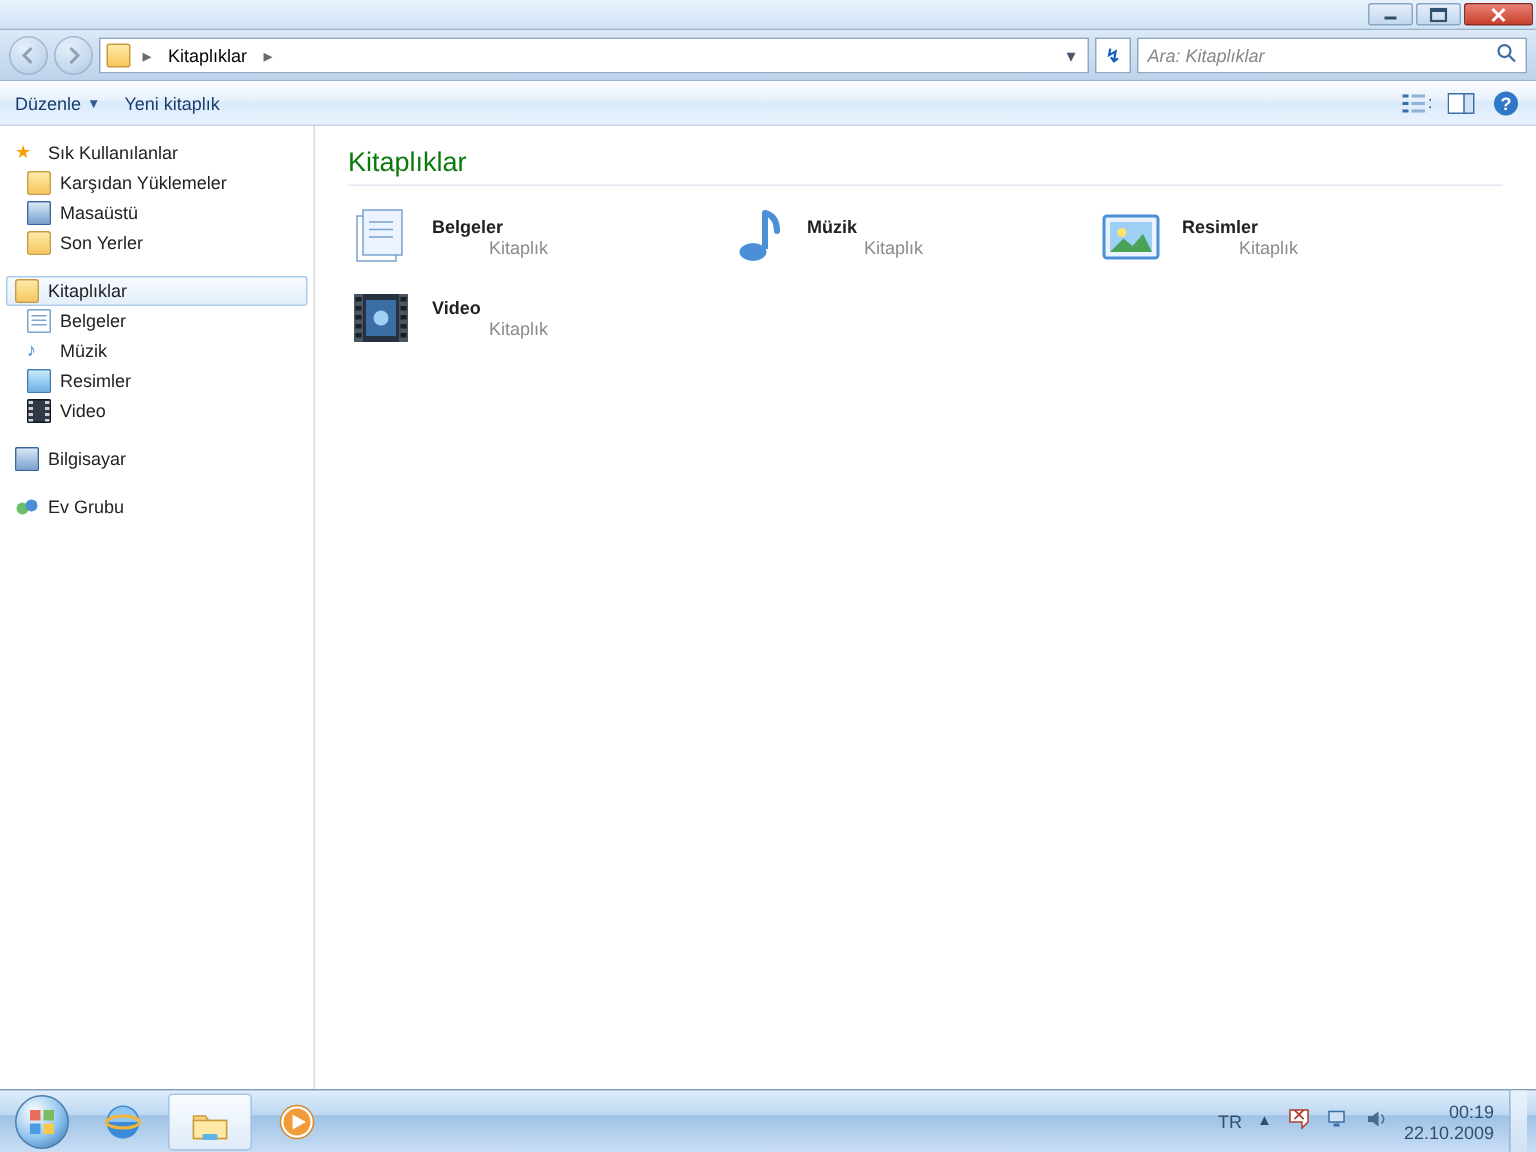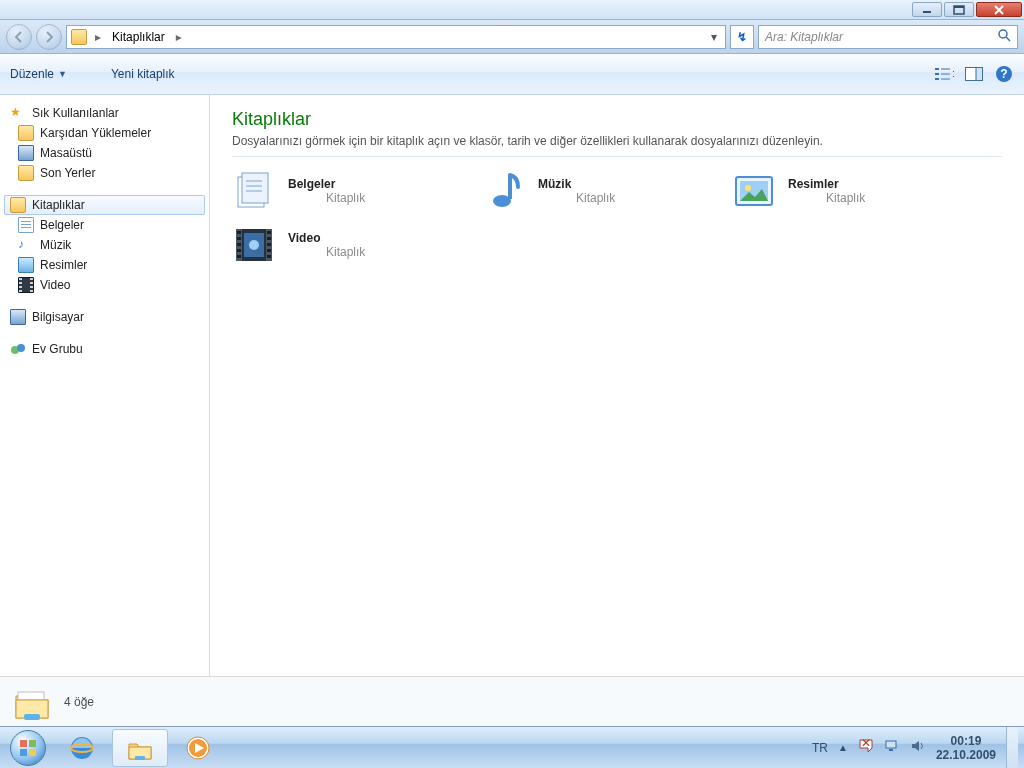--- a/index.html
+++ b/index.html
@@ -16,21 +16,21 @@
 .navbtn{width:26px;height:26px;border-radius:50%;background:radial-gradient(circle at 35% 30%,#f6fbff,#c6d9ee 60%,#9cb3cc);border:1px solid #7e97b1;display:flex;align-items:center;justify-content:center;color:#6a7e92;opacity:.55;}
 .addr{flex:1;height:24px;background:#fff;border:1px solid #8fa9c4;display:flex;align-items:center;padding:0 4px;gap:6px;}
 .addr .fico{width:16px;height:16px;}
 .crumb{color:#000;padding:0 3px;}
 .crumb-sep{color:#6b6b6b;padding:0 2px;}
 .addr-drop{margin-left:auto;color:#4b5a6a;padding:0 4px;}
 .refresh{width:24px;height:24px;border:1px solid #8fa9c4;background:#fff;display:flex;align-items:center;justify-content:center;color:#1560bd;font-weight:bold;}
 .search{width:260px;height:24px;background:#fff;border:1px solid #8fa9c4;display:flex;align-items:center;padding:0 6px;color:#888;font-style:italic;}
 .search-ico{margin-left:auto;color:#3b6ea5;}
 
-.toolbar{height:41px;background:linear-gradient(to bottom,#fbfdff,#e7f0fb 45%,#daeafb 46%,#eaf3fd);border-bottom:1px solid #c3d4e8;display:flex;align-items:center;padding:0 10px;gap:44px;color:#1a3e6e;}
+.toolbar{height:30px;background:linear-gradient(to bottom,#fbfdff,#e7f0fb 45%,#daeafb 46%,#eaf3fd);border-bottom:1px solid #c3d4e8;display:flex;align-items:center;padding:0 10px;gap:16px;color:#1a3e6e;}
 .toolbar .tbtn{display:flex;align-items:center;gap:4px;cursor:default;}
 .toolbar-right{margin-left:auto;display:flex;align-items:center;gap:10px;}
 .toolbar-right .ico{width:20px;height:20px;display:flex;align-items:center;justify-content:center;}
 
 .body{flex:1;display:flex;min-height:0;}
 .sidebar{width:210px;border-right:1px solid #d9d9d9;background:#fff;padding:8px 4px;overflow:auto;}
 .tree-group{margin-bottom:12px;}
 .tree-item{display:flex;align-items:center;gap:6px;padding:2px 6px 2px 14px;color:#222;white-space:nowrap;}
 .tree-item.hdr{padding-left:6px;font-weight:normal;}
 .tree-item.sel{background:linear-gradient(to bottom,#f7fbff,#e3effc);border:1px solid #aacbee;border-radius:2px;padding:1px 5px;}
@@ -49,21 +49,21 @@
 .details{height:50px;border-top:1px solid #d9d9d9;display:flex;align-items:center;gap:12px;padding:0 12px;background:#f7fafd;}
 .details .big-ico{width:40px;height:40px;}
 .details .txt{color:#4b4b4b;}
 
 .taskbar{width:1024px;height:42px;background:linear-gradient(to bottom,#dfeefd 0%,#bcd7f0 40%,#9ec2e6 41%,#c9def4 100%);display:flex;align-items:center;padding:0 4px;gap:2px;border-top:1px solid #7f9cb9;}
 .start{width:48px;height:40px;display:flex;align-items:center;justify-content:center;}
 .start-orb{width:36px;height:36px;border-radius:50%;background:radial-gradient(circle at 35% 30%,#fff,#8ec3ef 55%,#2a6eab);border:1px solid #4b7aa9;display:flex;align-items:center;justify-content:center;}
 .tb-item{width:56px;height:38px;display:flex;align-items:center;justify-content:center;border-radius:3px;}
 .tb-item.active{background:linear-gradient(to bottom,#f7fbff,#e0ecf8);border:1px solid #a9c4e0;}
 .tray{margin-left:auto;display:flex;align-items:center;gap:10px;color:#32506e;padding-right:2px;}
-.clock{text-align:center;line-height:14px;font-size:12px;color:#32506e;font-weight:bold;}
+.clock{text-align:right;line-height:14px;font-size:12px;color:#32506e;}
 .show-desktop{width:12px;height:42px;border-left:1px solid #9ab6d2;background:linear-gradient(to bottom,#e8f2fb,#cfe1f3);}
 
 
 .i-folder{background:linear-gradient(to bottom,#ffe9a8,#f6c75e);border:1px solid #c99b3a;border-radius:2px;}
 .i-doc{background:#fff;border:1px solid #7aa3cf;border-radius:1px;position:relative;}
 .i-doc:after{content:"";position:absolute;left:2px;right:2px;top:3px;height:1px;background:#7aa3cf;box-shadow:0 3px 0 #7aa3cf,0 6px 0 #7aa3cf;}
 .i-star{color:#f4a000;}
 .i-music{color:#3b82d6;}
 .i-pic{background:linear-gradient(to bottom,#c6ecff,#6eb0e6);border:1px solid #3c7fb8;border-radius:1px;}
 .i-vid{background:#2f3a46;border:1px solid #0c1824;border-radius:1px;position:relative;}
@@ -216,21 +216,20 @@
                 <circle cx="5" cy="9" r="4" fill="#6bbf6b"></circle>
                 <circle cx="11" cy="7" r="4" fill="#4b8fd6"></circle>
               </svg></span>
             <span>Ev Grubu</span>
           </div>
       </div>
     </div>
 
     <div class="content">
       <h1>Kitaplıklar</h1>
-      <div class="desc">Dosyalarınızı görmek için bir kitaplık açın ve klasör, tarih ve diğer özellikleri kullanarak dosyalarınızı düzenleyin.</div>
       <hr>
       <div class="libs">
         <div class="lib">
           <div class="lib-ico"><svg width="44" height="44">
                 <rect x="6" y="8" width="26" height="30" fill="#fff" stroke="#7aa3cf"></rect>
                 <rect x="10" y="4" width="26" height="30" fill="#eaf3ff" stroke="#7aa3cf"></rect>
                 <line x1="14" y1="12" x2="30" y2="12" stroke="#7aa3cf"></line>
                 <line x1="14" y1="17" x2="30" y2="17" stroke="#7aa3cf"></line>
                 <line x1="14" y1="22" x2="30" y2="22" stroke="#7aa3cf"></line>
               </svg></div>
@@ -284,31 +283,20 @@
               </svg></div>
           <div class="lib-txt">
               <div class="t">Video</div>
               <div class="s">Kitaplık</div>
             </div>
         </div>
       </div>
     </div>
   </div>
 
-  <div class="details">
-    <div class="big-ico">
-      <svg width="40" height="40">
-          <path d="M4 14 h10 l3 4 h19 v18 h-32 z" fill="#f8d37a" stroke="#c99b3a"></path>
-          <rect x="6" y="10" width="26" height="8" fill="#fff" stroke="#c0c0c0"></rect>
-          <rect x="4" y="18" width="32" height="18" fill="#ffe9a8" stroke="#c99b3a"></rect>
-          <rect x="12" y="32" width="16" height="6" rx="2" fill="#5eb4e8"></rect>
-        </svg>
-    </div>
-    <div class="txt">4 öğe</div>
-  </div>
 </div>
 
 <div class="taskbar">
   <div class="start">
     <div class="start-orb">
       <svg width="20" height="20">
           <g>
             <rect x="2" y="2" width="7" height="7" fill="#e86e5c"></rect>
             <rect x="11" y="2" width="7" height="7" fill="#7cbb5e"></rect>
             <rect x="2" y="11" width="7" height="7" fill="#4e9ce0"></rect>

